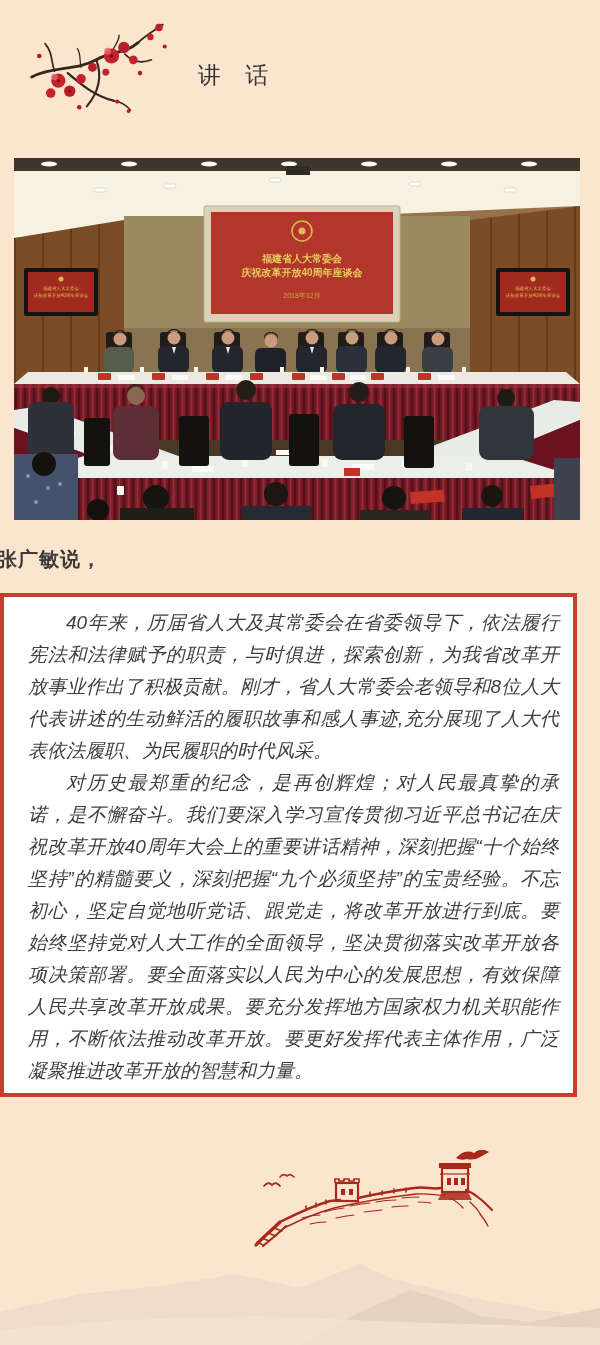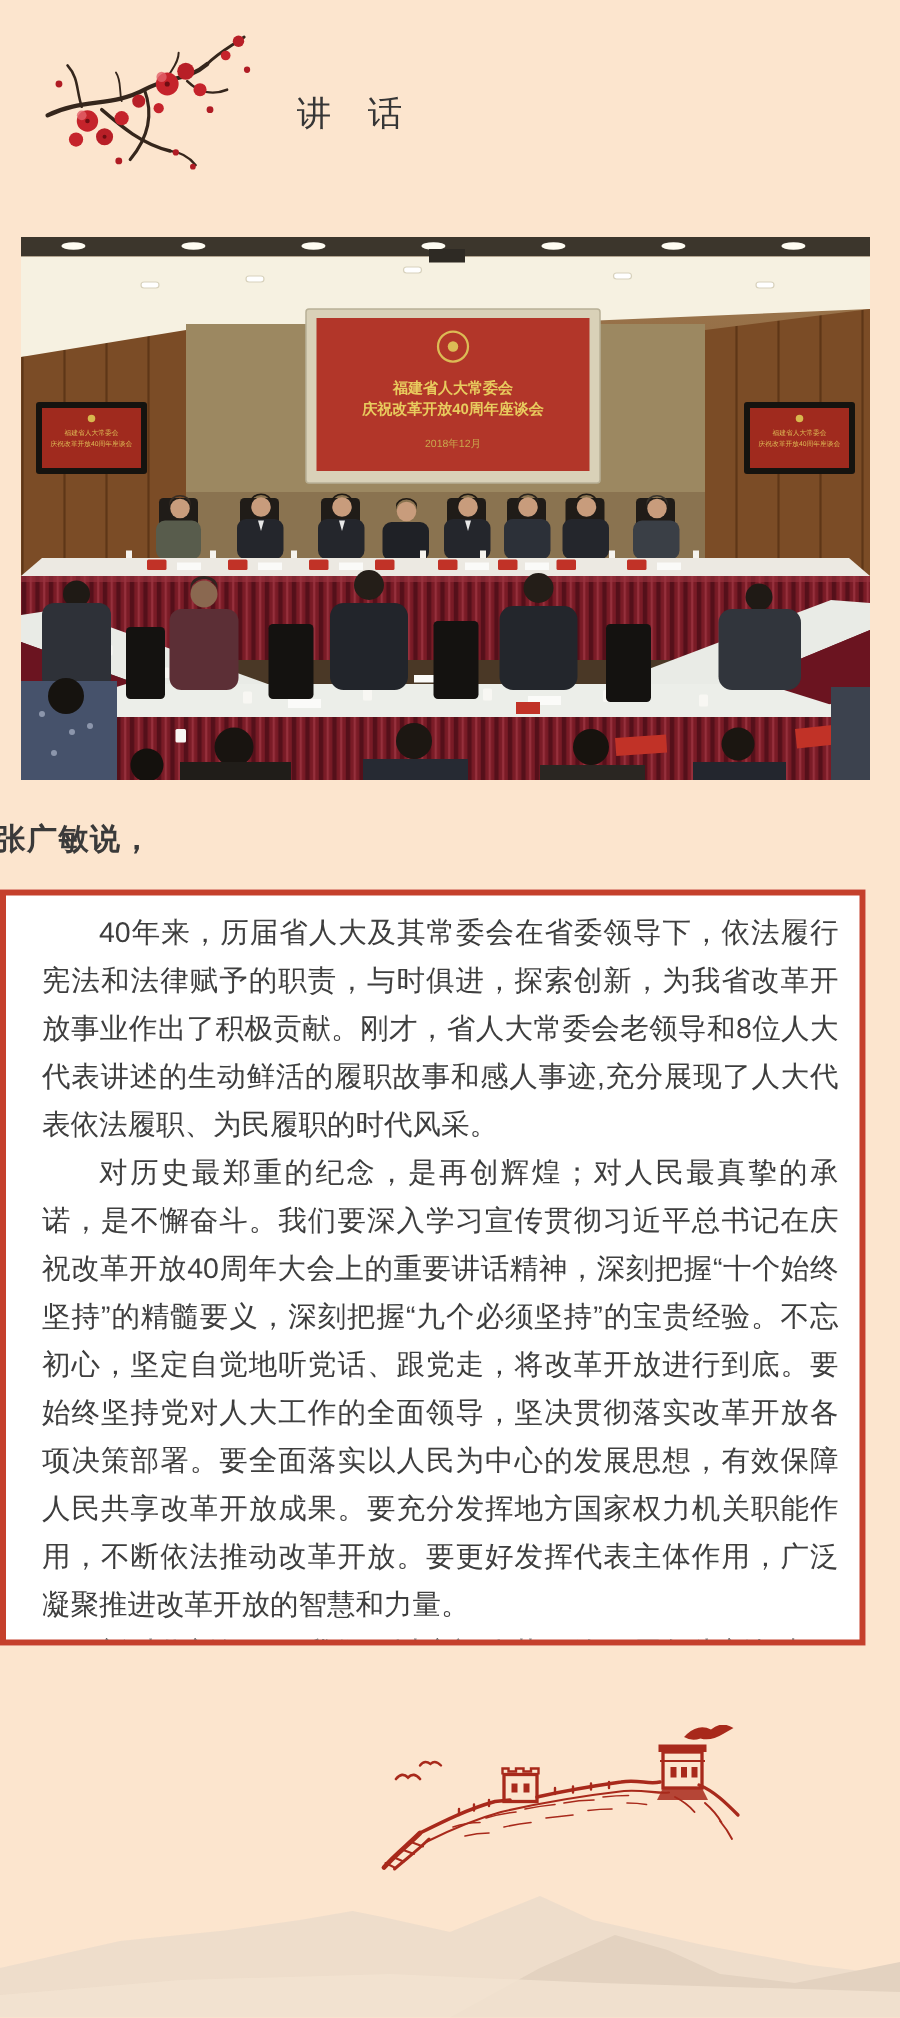--- a/index.html
+++ b/index.html
@@ -31,20 +31,21 @@
     font-size:20px;font-weight:bold;color:#3a3a3a;
     letter-spacing:1px;
   }
   .quote-box{
     position:absolute;left:0;top:593px;
     width:577px;height:504px;box-sizing:border-box;
     background:#ffffff;
     border:4px solid #c5402c;
     padding:10px 14px 10px 24px;
     overflow:hidden;
+    font-style:italic;
   }
   .quote-shadow-right{
     position:absolute;right:-23px;top:7px;bottom:-26px;width:23px;
     background:#b02e1c;
   }
   .quote-shadow-bottom{
     position:absolute;left:12px;right:-23px;bottom:-26px;height:26px;
     background:#b02e1c;
   }
   .quote-box p{

